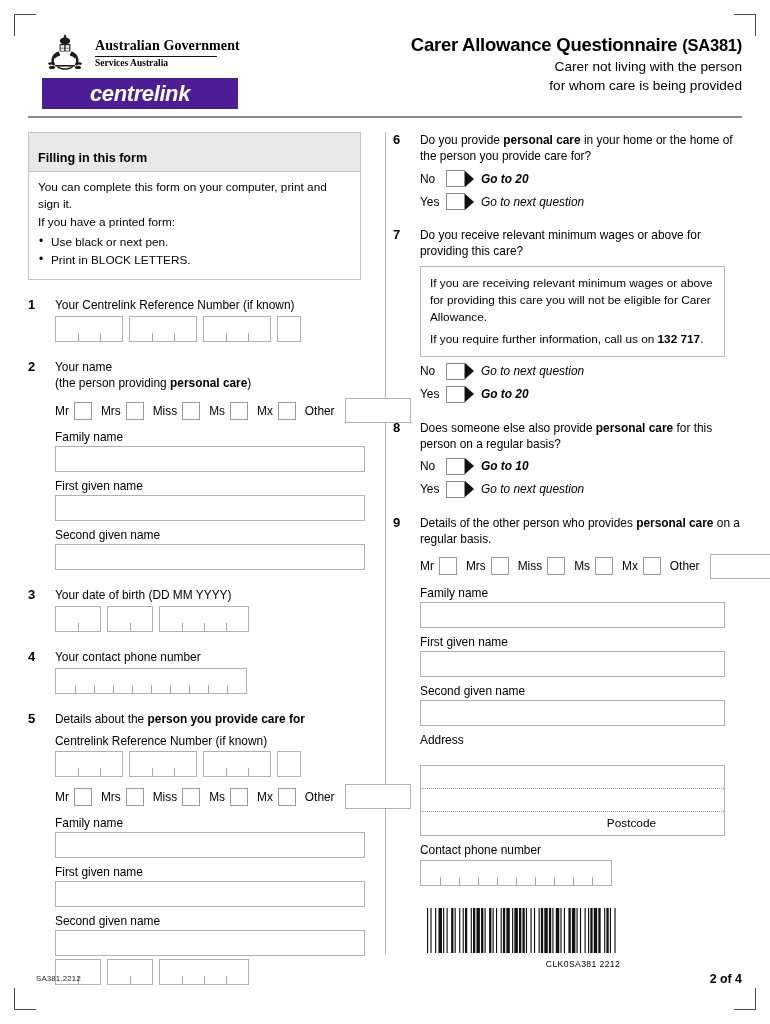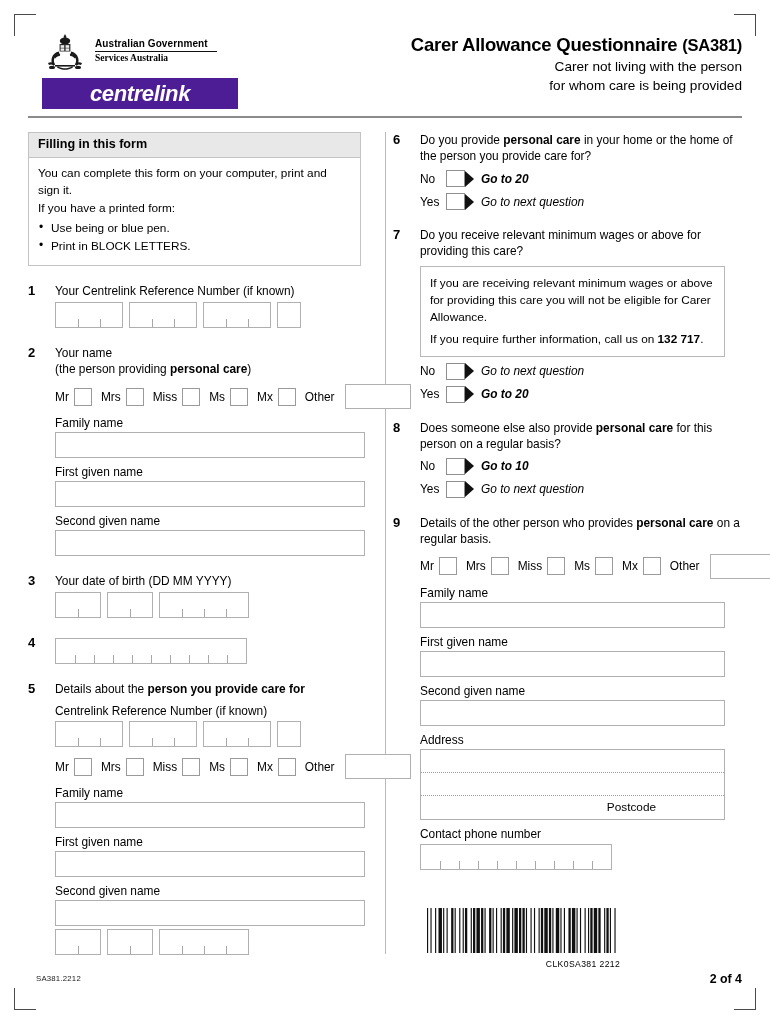--- a/index.html
+++ b/index.html
@@ -33,21 +33,21 @@
 
   
   .page { position:absolute; left:28px; top:28px; width:714px; height:960px; }
 
   
   .header { position:relative; height:78px; }
   .brand { position:absolute; left:14px; top:4px; width:210px; }
   .crest-row { display:flex; align-items:flex-start; gap:7px; }
   .crest { width:46px; height:40px; flex:none; }
   .gov-text { padding-top:6px; }
-  .gov-line1 { font-size:10px; font-weight:bold; letter-spacing:.1px; font-family:Liberation Sans, sans-serif; }
+  .gov-line1 { font-size:14px; font-weight:bold; letter-spacing:.1px; font-family:Liberation Serif, serif; }
   .gov-rule { height:1px; background:#111; margin:1.5px 0 1.5px 0; width:122px; }
   .gov-line2 { font-size:9.5px; font-weight:bold; font-family:"Liberation Serif", serif; }
   .centrelink-bar {
     margin-top:6px; width:196px; height:31px; background:#4c1d95;
     display:flex; align-items:center; justify-content:center;
   }
   .centrelink-bar span {
     color:#fff; font-size:22px; font-style:italic; font-weight:bold; letter-spacing:-.4px;
   }
   .titleblock { position:absolute; right:0; top:6px; text-align:right; width:420px; }
@@ -60,21 +60,21 @@
   
   .columns { display:flex; margin-top:14px; height:842px; }
   .col { width:349px; position:relative; }
   .col-left { padding-right:14px; }
   .col-divider { width:16px; display:flex; justify-content:center; }
   .col-divider .rule { width:1px; background:#b9b9b9; height:822px; }
   .col-right { padding-left:0px; }
 
   
   .panel { border:1px solid #c3c3c3; width:333px; }
-  .panel-head { background:#e8e8e8; padding:1px 9px 5px 9px; border-bottom:1px solid #c3c3c3; }
+  .panel-head { background:#e8e8e8; padding:15px 9px 5px 9px; border-bottom:1px solid #c3c3c3; }
   .panel-head span { font-size:12.6px; font-weight:bold; }
   .panel-body { padding:7px 9px 9px 9px; font-size:11.8px; line-height:1.46; }
   .panel-body p { margin:0 0 1px 0; }
   .bullets { margin:2px 0 0 0; padding:0; list-style:none; }
   .bullets li { position:relative; padding-left:13px; margin-bottom:1px; line-height:1.46; }
   .bullets li::before { content:"•"; position:absolute; left:1px; top:-1px; font-size:12px; }
 
   
   .q { display:flex; margin-top:17px; }
   .q-num { width:27px; flex:none; font-size:13px; font-weight:bold; padding-top:0px; }
@@ -124,21 +124,21 @@
     border-left:8px solid #111;
   }
   .ital-b { font-style:italic; font-weight:bold; }
 
   
   .notebox { border:1px solid #b8b8b8; padding:8px 9px 8px 9px; margin-top:7px; width:305px; font-size:11.8px; line-height:1.45; }
   .notebox p { margin:0 0 4px 0; }
   .notebox p:last-child { margin-bottom:0; }
 
   
-  .addr { width:305px; border:1px solid #b0b0b0; margin-top:2px; }
+  .addr { width:305px; border:1px solid #b0b0b0; margin-top:18px; }
   .addr .line { height:23px; border-bottom:1px dotted #9d9d9d; }
   .addr .line.last { border-bottom:none; display:flex; align-items:center; justify-content:flex-end; padding-right:68px; }
   .addr .pc { font-size:11.8px; }
 
   
   .barcode-wrap { position:absolute; left:34px; bottom:5px; width:312px; text-align:center; }
   .barcode { height:45px; width:312px; }
   .barcode-cap { font-size:8.6px; letter-spacing:.4px; margin-top:2px; }
 
   
@@ -220,21 +220,21 @@
     <div class="col col-left">
 
       <div class="panel">
         <div class="panel-head">
           <span>Filling in this form</span>
         </div>
         <div class="panel-body">
           <p>You can complete this form on your computer, print and sign it.</p>
           <p>If you have a printed form:</p>
           <ul class="bullets">
-            <li>Use being or blue pen.</li>
+            <li>Use black or next pen.</li>
             <li>Print in BLOCK LETTERS.</li>
           </ul>
         </div>
       </div>
 
       <div class="q">
         <div class="q-num">1</div>
         <div class="q-body">
           <div class="q-text">Your Centrelink Reference Number (if known)</div>
           <div class="seg-row">
@@ -309,20 +309,21 @@
                 <span class="cell"></span>
                 <span class="cell"></span>
               </span>
           </div>
         </div>
       </div>
 
       <div class="q">
         <div class="q-num">4</div>
         <div class="q-body">
+          <div class="q-text">Your contact phone number</div>
           <div class="seg-row">
             <span class="seg phone">
                 <span class="cell"></span>
                 <span class="cell"></span>
                 <span class="cell"></span>
                 <span class="cell"></span>
                 <span class="cell"></span>
                 <span class="cell"></span>
                 <span class="cell"></span>
                 <span class="cell"></span>

